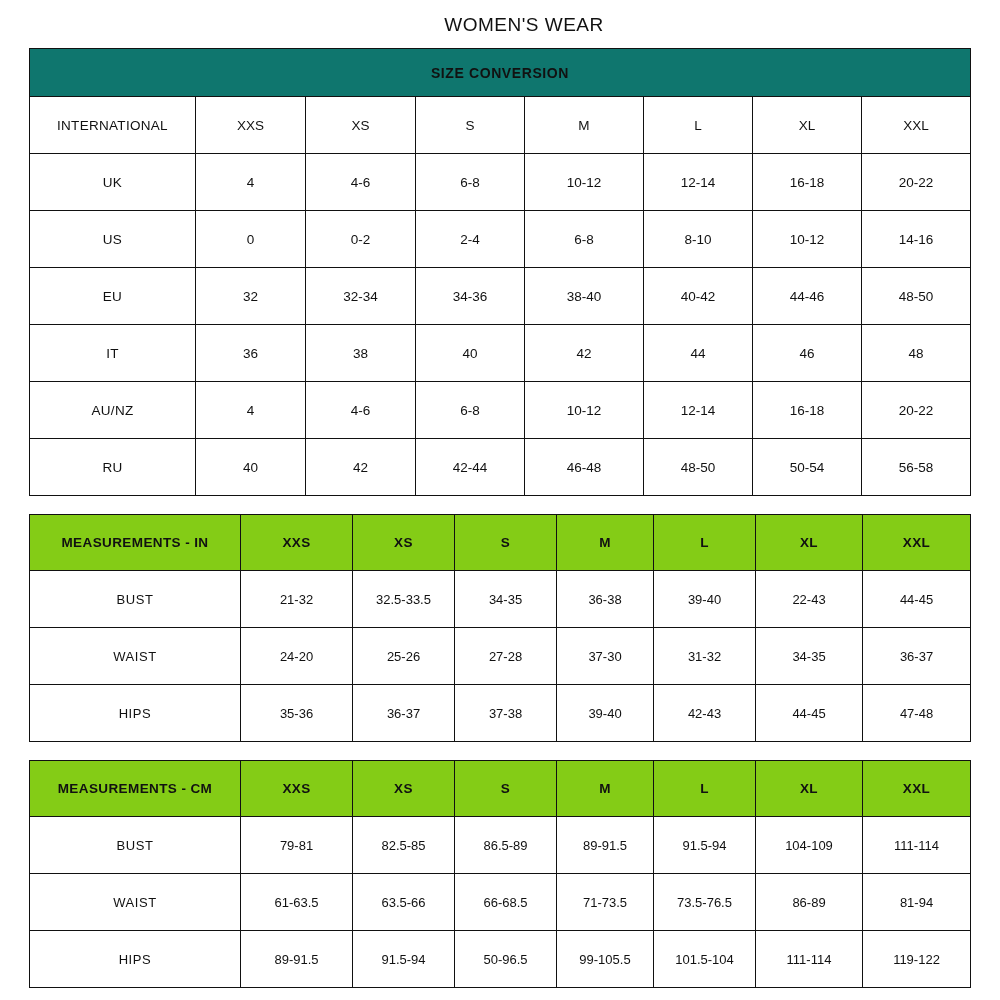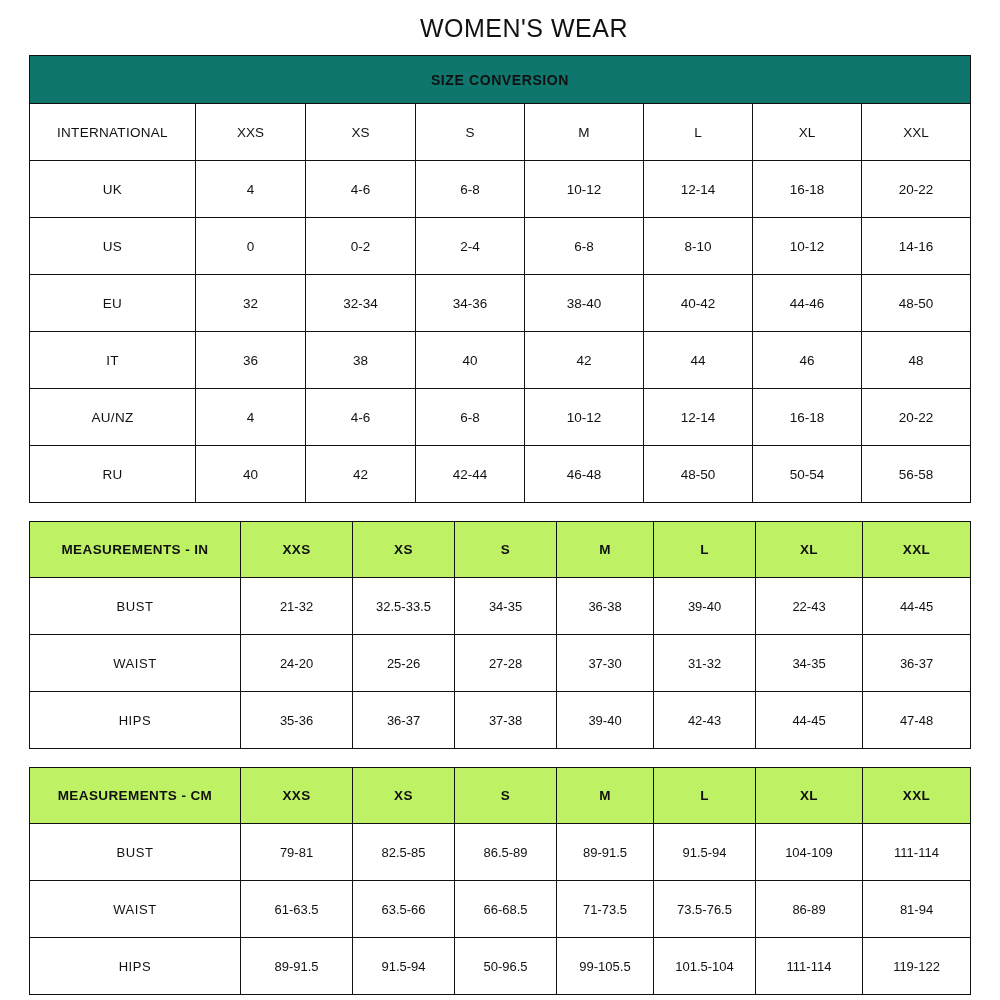--- a/index.html
+++ b/index.html
@@ -13,21 +13,21 @@
     color: #1a1a1a;
   }
   .page {
     width: 1000px;
     height: 1000px;
     padding: 0;
     position: relative;
   }
   .title {
     text-align: center;
-    font-size: 25px;
+    font-size: 19px;
     letter-spacing: 0.5px;
     font-weight: 400;
     padding-top: 14px;
     padding-bottom: 12px;
     color: #111;
     padding-left: 48px;
   }
   table {
     border-collapse: collapse;
     table-layout: fixed;
@@ -51,21 +51,21 @@
     letter-spacing: 0.6px;
     height: 48px;
   }
   .t1 tr.hdr td { height: 57px; }
   .t1 tr.body td { height: 57px; }
   .t1 td.rowlab { font-size: 13.5px; letter-spacing: 0.3px; }
   .t1 td.sz { font-size: 13.5px; }
   
   .tm { margin-top: 18px; }
   .tm thead td {
-    background: #bef264;
+    background: #84cc16;
     font-weight: bold;
     font-size: 13.5px;
     letter-spacing: 0.4px;
     height: 56px;
   }
   .tm tbody td { height: 57px; font-size: 13px; }
   .tm td.rowlab { font-size: 13px; letter-spacing: 0.6px; }
   .tm td.unitlab { font-weight: bold; font-size: 13.5px; letter-spacing: 0.4px; }
 </style>
 </head>

